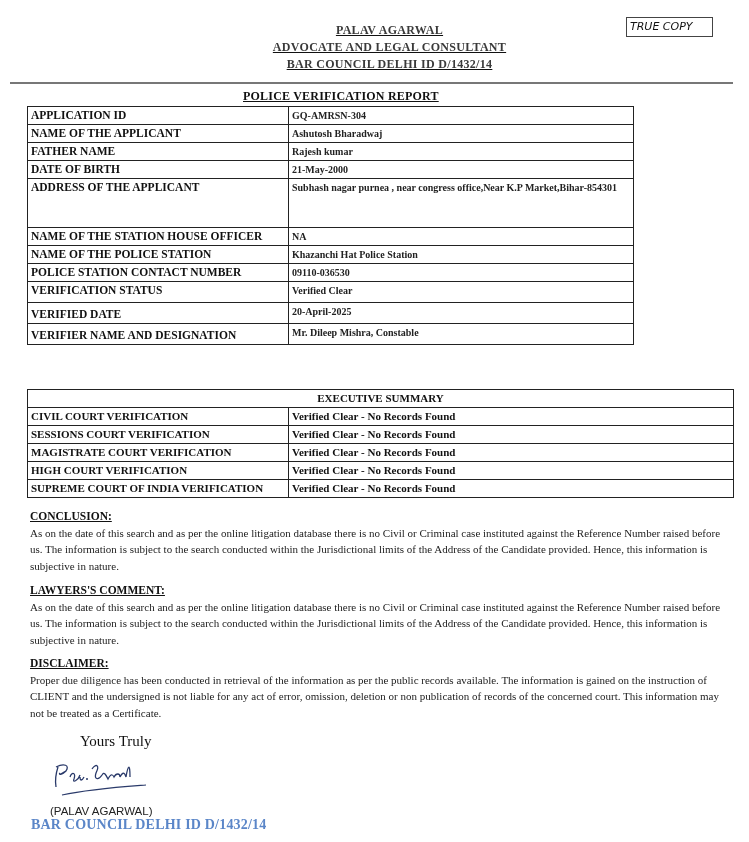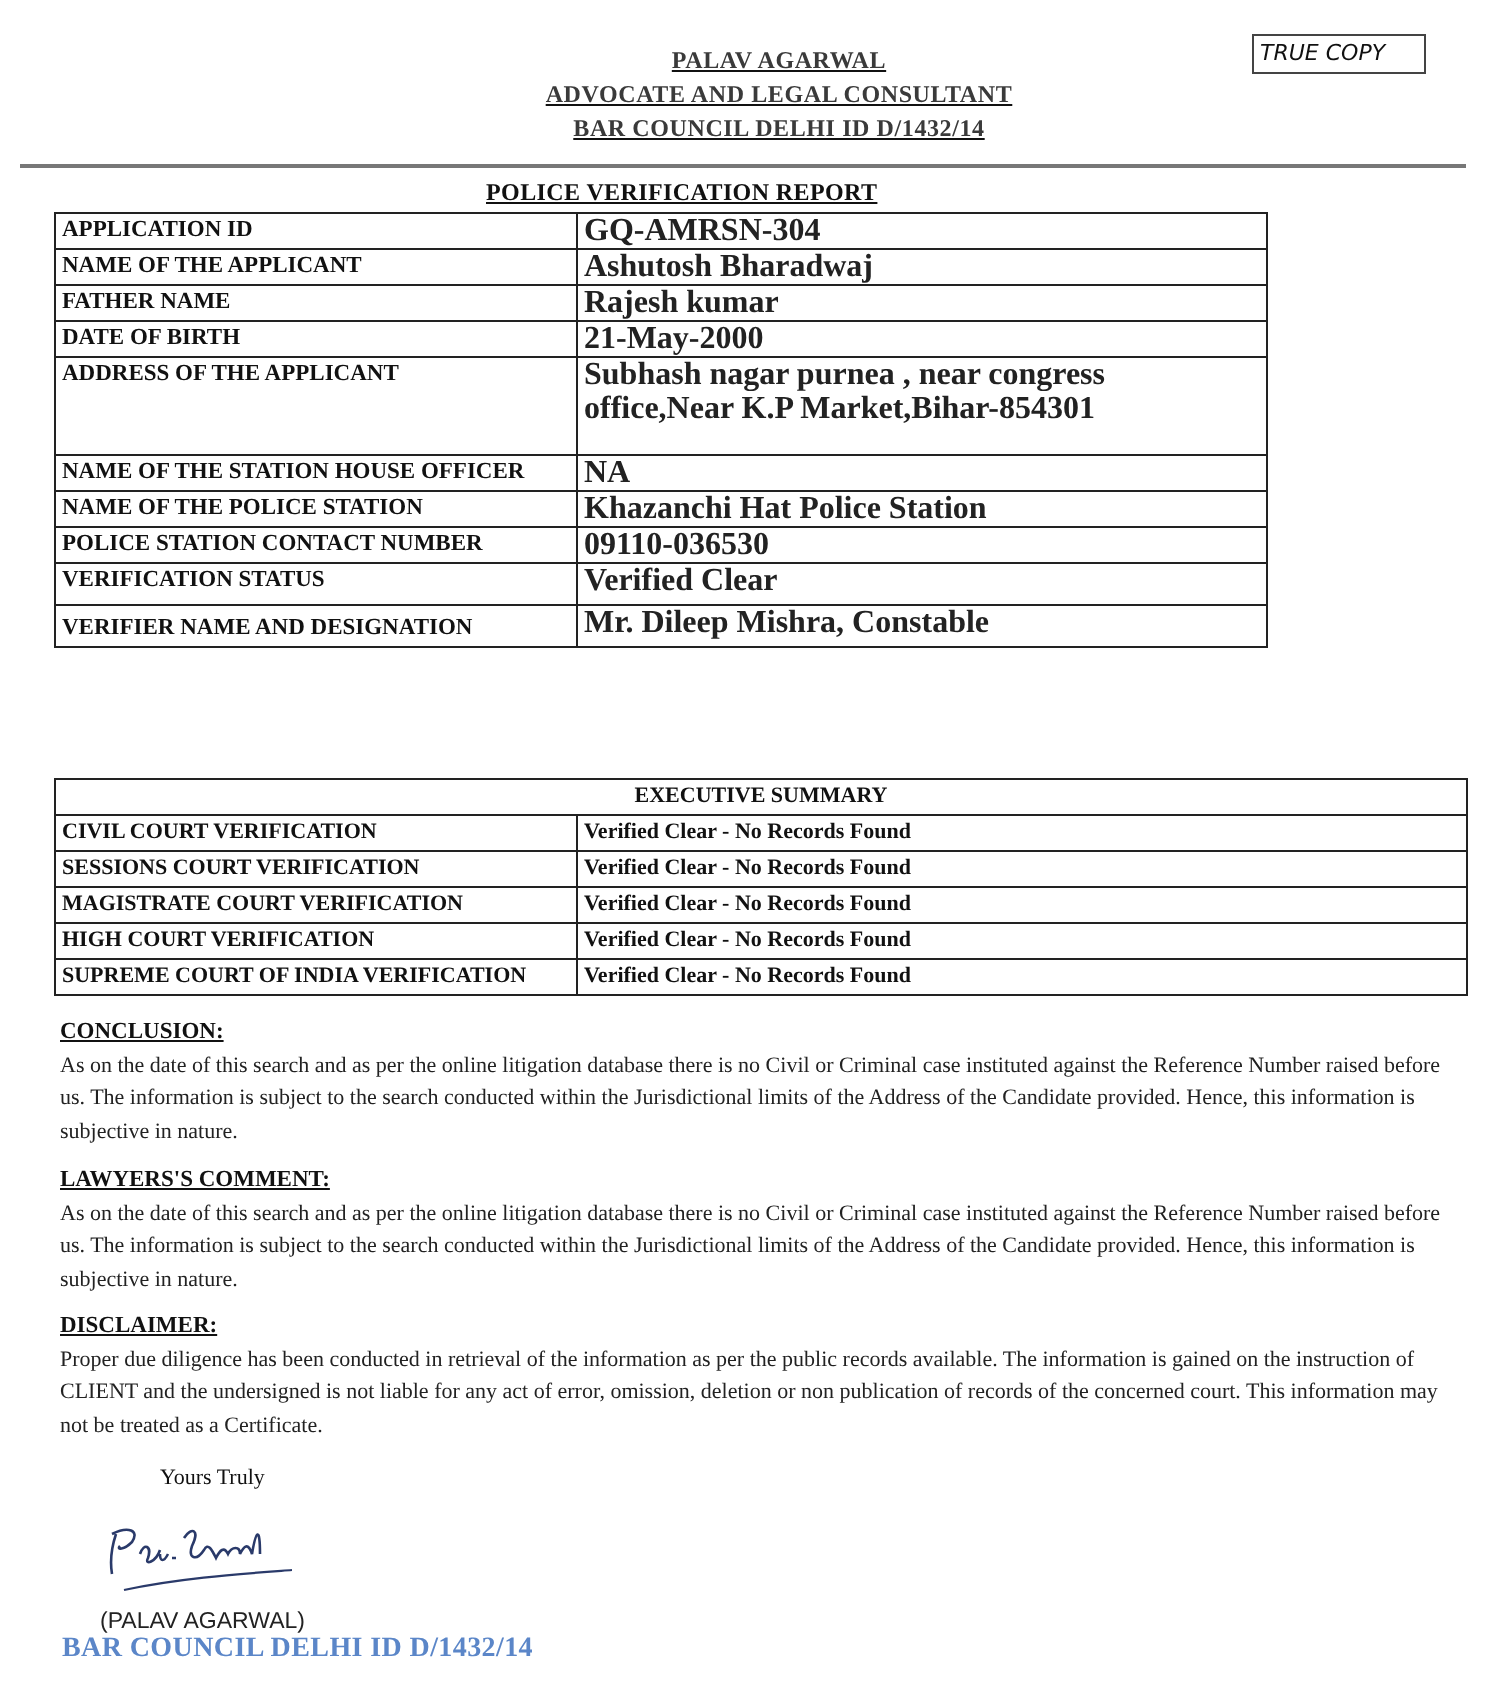--- a/index.html
+++ b/index.html
@@ -20,31 +20,31 @@
     position: absolute; left: 243px; top: 89px; font-weight: bold; font-size: 12px;
     text-decoration: underline; letter-spacing: 0.2px;
   }
   table { border-collapse: collapse; position: absolute; }
   td {
     border: 1.5px solid #222; font-size: 11px; padding: 0 3px; vertical-align: top;
     line-height: 17px; height: 17px;
   }
   .t1 { left: 27px; top: 106px; width: 607px; padding-left: 44px; }
   .t1 td.k { width: 254px; font-weight: bold; font-size: 11.5px; }
-  .t1 td.v { font-weight: bold; font-size: 16px; color: #222; }
+  .t1 td.v { font-weight: bold; font-size: 10px; color: #222; }
   .t1 tr.addr td { height: 48px; }
   .t1 tr.tall td { height: 20px; }
   .t2 { left: 27px; top: 389px; width: 707px; }
   .t2 td { font-weight: bold; font-size: 11px; height: 17px; margin-top: 13px; }
   .t2 td.head { text-align: center; }
   .t2 td.k { width: 254px; }
   .t2 td.v { }
   .sec { position: absolute; left: 30px; width: 700px; font-size: 11px; line-height: 16.5px; color: #222; }
   .sec .h { font-weight: bold; text-decoration: underline; font-size: 11.5px; color: #111; }
-  .sig-yours { position: absolute; left: 80px; top: 733px; font-size: 11px; }
+  .sig-yours { position: absolute; left: 80px; top: 733px; font-size: 15px; }
   .sig { position: absolute; left: 50px; top: 755px; }
   .sig-name { position: absolute; left: 50px; top: 805px; font-family: "Liberation Sans", sans-serif; font-size: 11.5px; color: #222; }
   .sig-bar { position: absolute; left: 31px; top: 817px; font-weight: bold; font-size: 14px; color: #5b86c8; letter-spacing: 0.2px; }
 </style>
 </head>
 <body>
 
 <div class="hdr">
   <div class="l1">PALAV AGARWAL</div>
   <div class="l1">ADVOCATE AND LEGAL CONSULTANT</div>
@@ -85,20 +85,24 @@
         <td class="k">NAME OF THE POLICE STATION</td>
         <td class="v">Khazanchi Hat Police Station</td>
       </tr>
   <tr>
         <td class="k">POLICE STATION CONTACT NUMBER</td>
         <td class="v">09110-036530</td>
       </tr>
   <tr class="tall">
         <td class="k">VERIFICATION STATUS</td>
         <td class="v">Verified Clear</td>
+      </tr>
+  <tr class="tall">
+        <td class="k" style="vertical-align:bottom">VERIFIED DATE</td>
+        <td class="v">20-April-2025</td>
       </tr>
   <tr class="tall">
         <td class="k" style="vertical-align:bottom">VERIFIER NAME AND DESIGNATION</td>
         <td class="v">Mr. Dileep Mishra, Constable</td>
       </tr>
 </tbody>
   </table>
 
 <table class="t2">
   <tbody>

